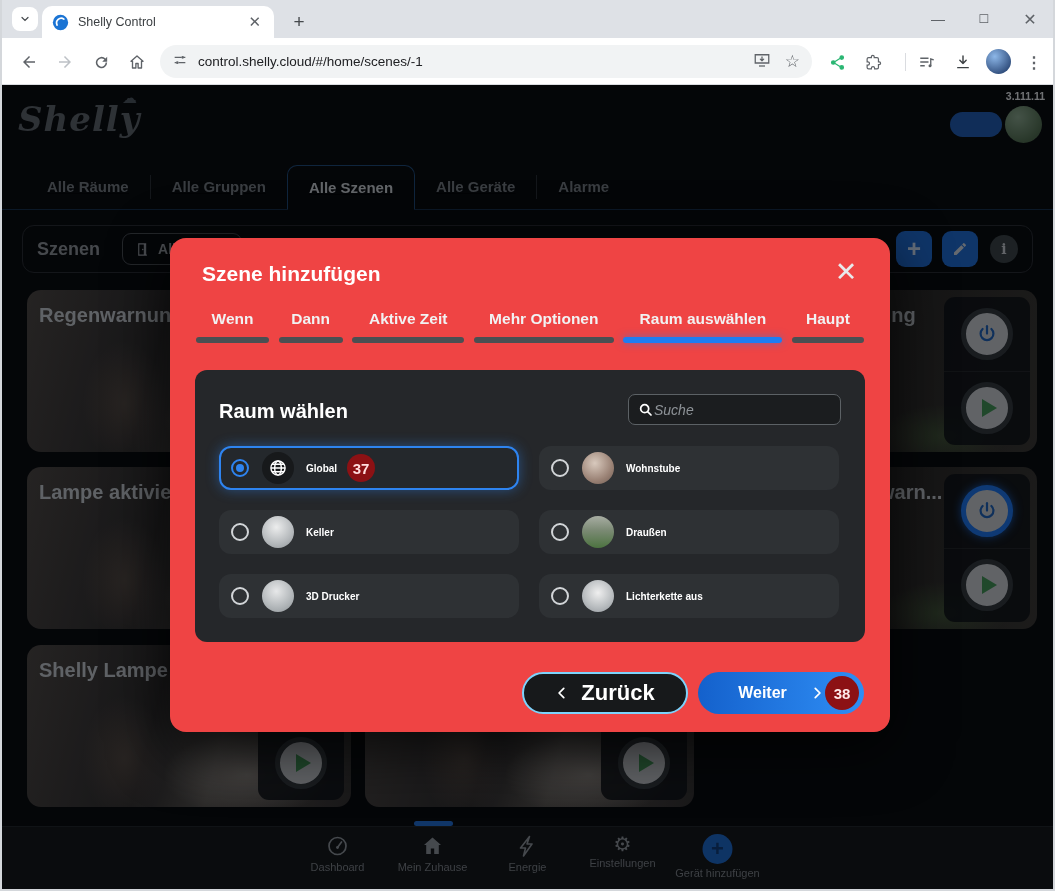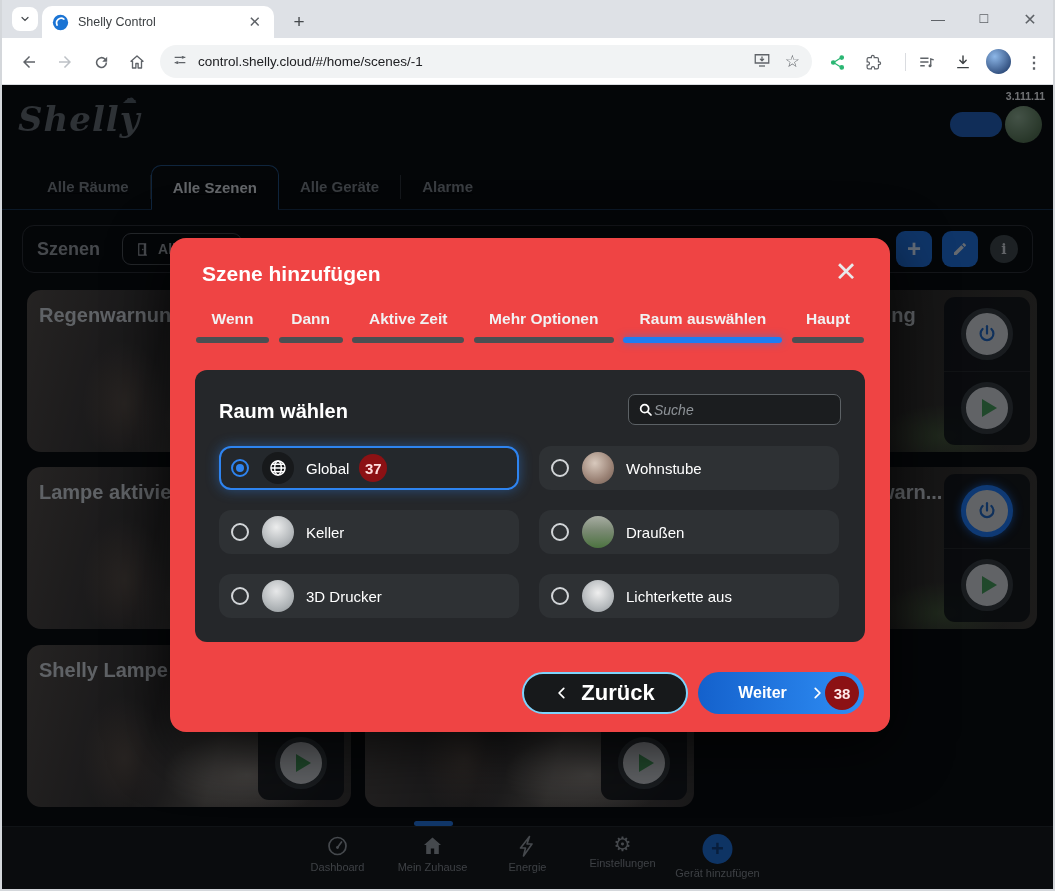--- a/index.html
+++ b/index.html
@@ -120,21 +120,21 @@
   .radio.sel { border-color:#2e84f0; }
   .radio.sel::after { content:''; position:absolute; inset:3px; border-radius:50%; background:#2e84f0; }
   .r-av { width:32px; height:32px; border-radius:50%; margin-left:13px; flex:none; display:flex; align-items:center;
           justify-content:center; overflow:hidden; }
   .r-av.globe { background:#17191b; }
   .r-av.wohnstube { background:radial-gradient(circle at 40% 35%, #d8c9bd, #9b8376 60%, #6e5a50); }
   .r-av.keller { background:radial-gradient(circle at 45% 35%, #eceded, #b5b9bc 60%, #8e9396); }
   .r-av.draussen { background:linear-gradient(#a8ada3, #7b8a74 45%, #4c7340); }
   .r-av.drucker { background:radial-gradient(circle at 45% 35%, #e7e8e9, #adb2b5 65%, #8b9093); }
   .r-av.lichter { background:radial-gradient(circle at 50% 40%, #efefef, #b7bbbe 60%, #90959a); }
-  .r-lbl { margin-left:12px; font-size:15px; font-weight:normal; color:#fff; white-space:nowrap; }
+  .r-lbl { margin-left:12px; font-size:10px; font-weight:bold; color:#fff; white-space:nowrap; }
   .r-badge { margin-left:10px; width:28px; height:28px; border-radius:50%; background:#8c1114; color:#ffdede;
              font-size:15px; font-weight:bold; display:flex; align-items:center; justify-content:center; flex:none; }
 
   .m-back { position:absolute; left:352px; top:434px; width:166px; height:42px; border-radius:21px; background:#17191b;
             border:2px solid #7dd3fc; display:flex; align-items:center; justify-content:center; gap:12px;
             color:#fff; font-size:22px; font-weight:bold; }
   .m-next { position:absolute; left:528px; top:434px; width:166px; height:42px; border-radius:21px;
             background:linear-gradient(90deg, #1461cc, #2f8ef5); display:flex; align-items:center;
             justify-content:center; gap:23px; color:#fff; font-size:16px; font-weight:bold; }
   .n-badge { position:absolute; right:5px; top:4px; width:34px; height:34px; border-radius:50%; background:#8c1114;
@@ -252,20 +252,21 @@
 
       <div class="version">3.111.11</div>
       <div class="logo">Shelly</div>
       <div class="logo-cloud">☁</div>
       <div class="hdr-pill"></div>
       <div class="hdr-avatar"></div>
 
       <div class="ptabs">
         <div class="ptab">Alle Räume</div>
         <div class="ptab-sep"></div>
+        <div class="ptab">Alle Gruppen</div>
         <div class="ptab active">Alle Szenen</div>
         <div class="ptab">Alle Geräte</div>
         <div class="ptab-sep"></div>
         <div class="ptab">Alarme</div>
       </div>
 
       <div class="sc-toolbar">
         <span class="sc-title">Szenen</span>
         <div class="filter-pill">
           <svg width="15" height="15" viewBox="0 0 24 24">

